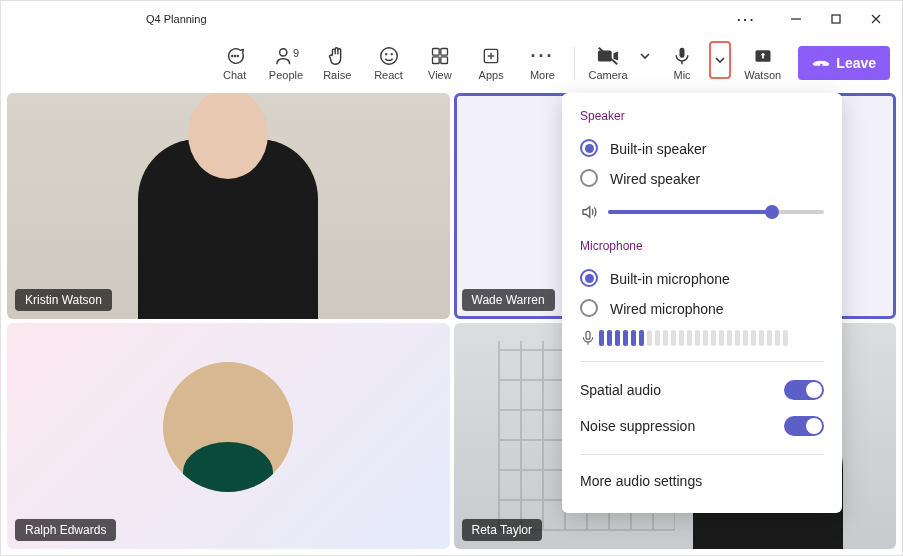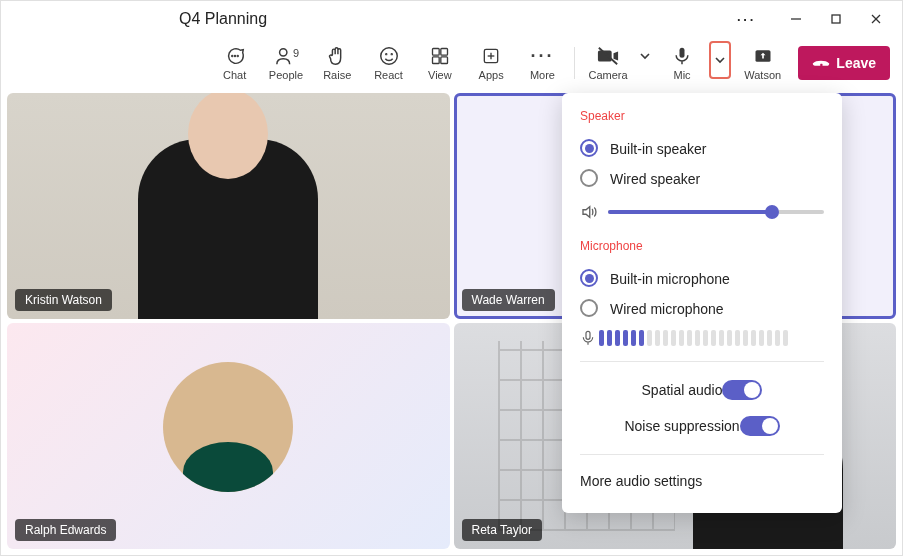--- a/index.html
+++ b/index.html
@@ -17,22 +17,22 @@
   }
   .titlebar {
     height: 36px;
     display: flex;
     align-items: center;
     padding: 0 8px;
     position: relative;
   }
   .meeting-title {
     position: absolute;
-    left: 178px;
-    font-size: 16px;
+    left: 145px;
+    font-size: 11px;
   }
   .win-controls {
     margin-left: auto;
     display: flex;
     align-items: center;
     gap: 4px;
   }
   .win-dots { margin-right: 18px; letter-spacing: 2px; font-weight: bold; }
   .win-btn {
     width: 36px;
@@ -81,21 +81,21 @@
   }
   .chev-plain {
     width: 20px;
     height: 22px;
     display: flex;
     align-items: center;
     justify-content: center;
     margin-top: 0;
   }
   .leave-btn {
-    background: #be185d;
+    background: #8b5cf6;
     color: #fff;
     border: none;
     border-radius: 4px;
     padding: 8px 14px;
     font-size: 14px;
     font-weight: 600;
     display: flex;
     align-items: center;
     gap: 6px;
     margin-left: 10px;
@@ -169,21 +169,21 @@
     top: 92px;
     left: 561px;
     width: 280px;
     background: #fff;
     box-shadow: 0 6px 24px rgba(0,0,0,0.18);
     border-radius: 6px;
     padding: 16px 18px;
     z-index: 100;
     font-size: 14px;
   }
-  .section-label { font-size: 12px; color: #ef4444; margin-bottom: 10px; }
+  .section-label { font-size: 12px; color: #701a75; margin-bottom: 10px; }
   .radio-row {
     display: flex;
     align-items: flex-end;
     gap: 12px;
     padding: 6px 0;
   }
   .radio {
     width: 18px; height: 18px; border-radius: 50%;
     border: 2px solid #888; display:inline-flex; align-items:center; justify-content:center;
   }
@@ -192,21 +192,21 @@
   .slider-row { display:flex; align-items:center; gap:10px; margin: 10px 0 18px; }
   .slider-track {
     flex:1; height:4px; background:#d0d0d0; position:relative; border-radius:2px;
   }
   .slider-fill { position:absolute; left:0; top:0; bottom:0; width:76%; background:#5b5fc7; border-radius:2px;}
   .slider-thumb { position:absolute; left:76%; top:50%; transform:translate(-50%,-50%); width:14px; height:14px; border-radius:50%; background:#5b5fc7;}
   .mic-level { display:flex; gap:3px; align-items:center; margin: 6px 0 14px;}
   .mic-bar { width:5px; height:16px; border-radius:2px; background:#e0e0e0;}
   .mic-bar.on { background:#5b5fc7; }
   .hr { height:1px; background:#e6e6e6; margin: 10px 0; }
-  .toggle-row { display:flex; align-items:center; justify-content:center; padding:8px 0;}
+  .toggle-row { display:flex; align-items:center; justify-content:space-between; padding:8px 0;}
   .toggle {
     width: 40px; height: 20px; border-radius: 10px; background:#5b5fc7; position:relative;
   }
   .toggle::after { content:""; position:absolute; right:2px; top:2px; width:16px; height:16px; background:#fff; border-radius:50%; }
   svg { display:block; }
 </style>
 </head>
 <body>
 
 <div class="titlebar">

